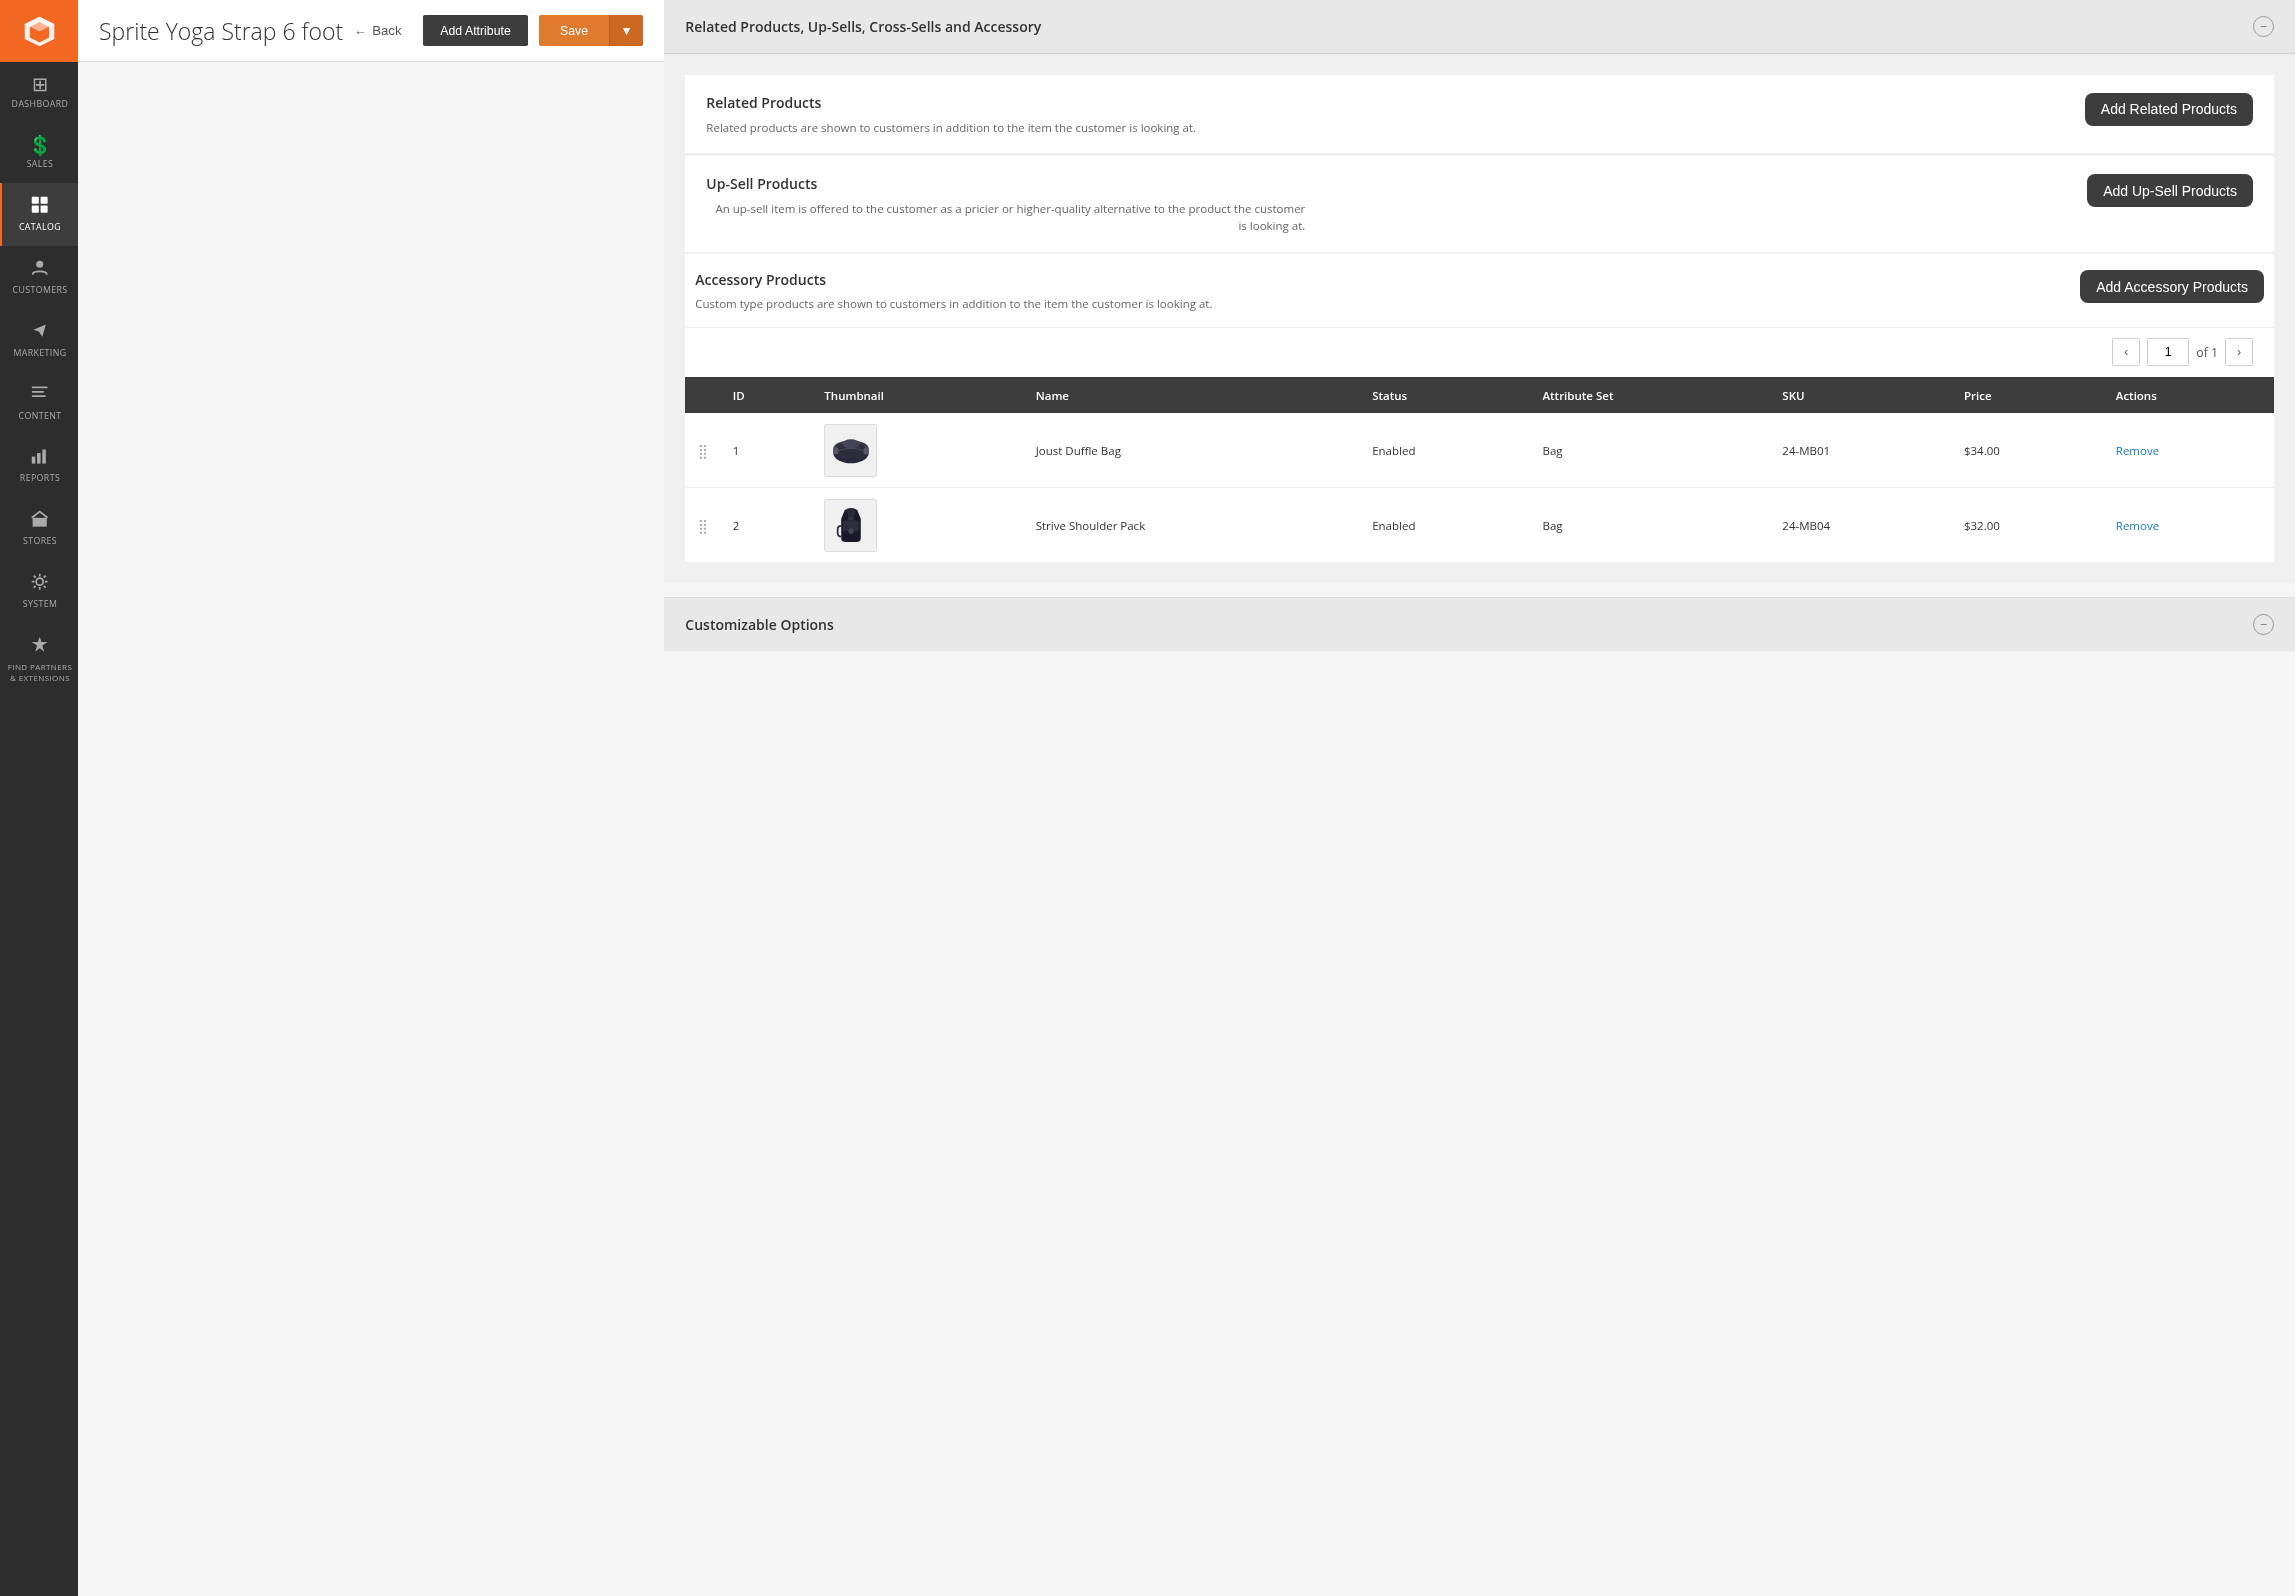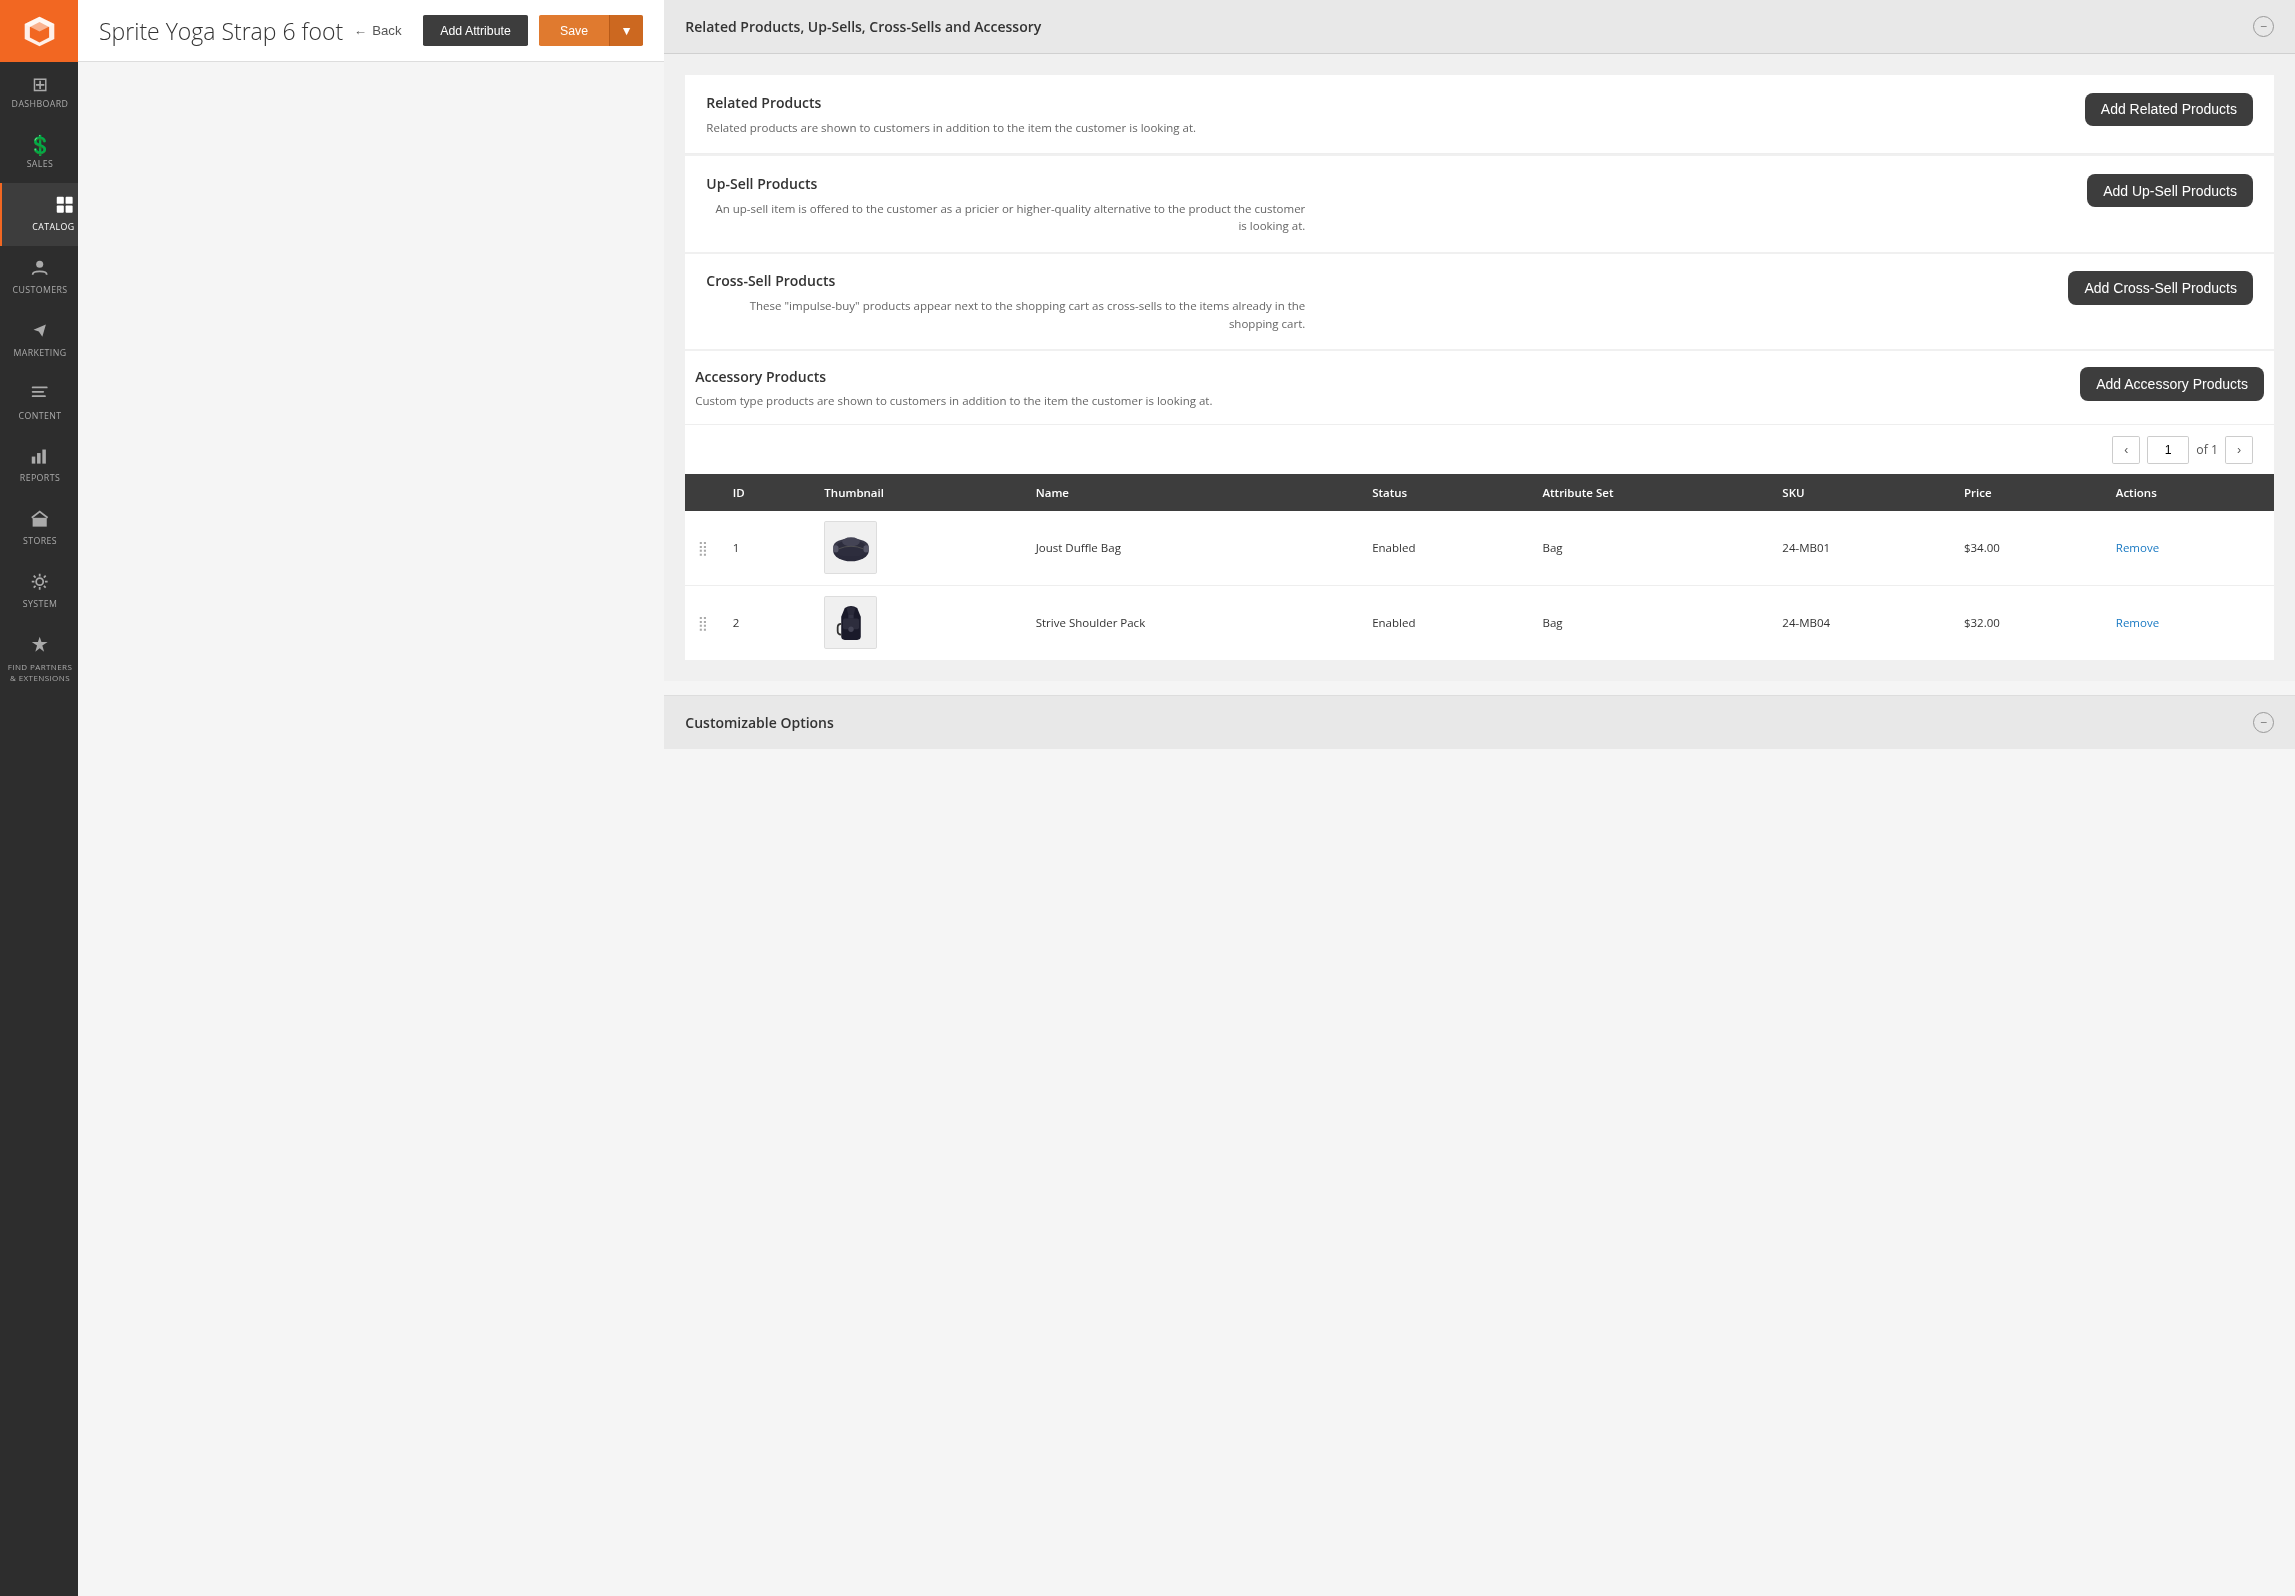--- a/index.html
+++ b/index.html
@@ -32,21 +32,21 @@
       flex-direction: column;
       align-items: center;
       padding: 12.3px 3.5px;
       cursor: pointer;
       color: #aaa;
       font-size: 9.7px;
       text-align: center;
       gap: 4.4px;
       border-left: 2.6px solid transparent;
     }
-    .sidebar-item.active { background: #3d3d3d; color: #fff; border-left-color: #f26722; align-items: flex-end; }
+    .sidebar-item.active { background: #3d3d3d; color: #fff; border-left-color: #f26722; }
     .sidebar-item .icon { font-size: 19.4px; line-height: 1; }
     .sidebar-label { font-size: 8.8px; text-transform: uppercase; letter-spacing: 0.4px; }
 
     
     .main {
       flex: 1;
       display: flex;
       flex-direction: row;
       overflow: hidden;
     }
@@ -450,29 +450,20 @@
       <div class="subsection" style="background:#fff; padding: 17.6px 21px; margin-bottom: 1.8px; border-bottom: none;">
         <div class="subsection-header">
           <div class="subsection-info">
             <h3>Up-Sell Products</h3>
             <p>An up-sell item is offered to the customer as a pricier or higher-quality alternative to the product the customer is looking at.</p>
           </div>
           <button class="add-btn">Add Up-Sell Products</button>
         </div>
       </div>
 
-      <div class="subsection" style="background:#fff; padding: 17.6px 21px; margin-bottom: 1.8px; border-bottom: none;">
-        <div class="subsection-header">
-          <div class="subsection-info">
-            <h3>Cross-Sell Products</h3>
-            <p>These "impulse-buy" products appear next to the shopping cart as cross-sells to the items already in the shopping cart.</p>
-          </div>
-          <button class="add-btn">Add Cross-Sell Products</button>
-        </div>
-      </div>
 
       <div style="background:#fff; margin-bottom: 0;">
         <div class="accessory-header">
           <div class="accessory-header-info">
             <h3>Accessory Products</h3>
             <p>Custom type products are shown to customers in addition to the item the customer is looking at.</p>
           </div>
           <button class="add-btn">Add Accessory Products</button>
         </div>
 

